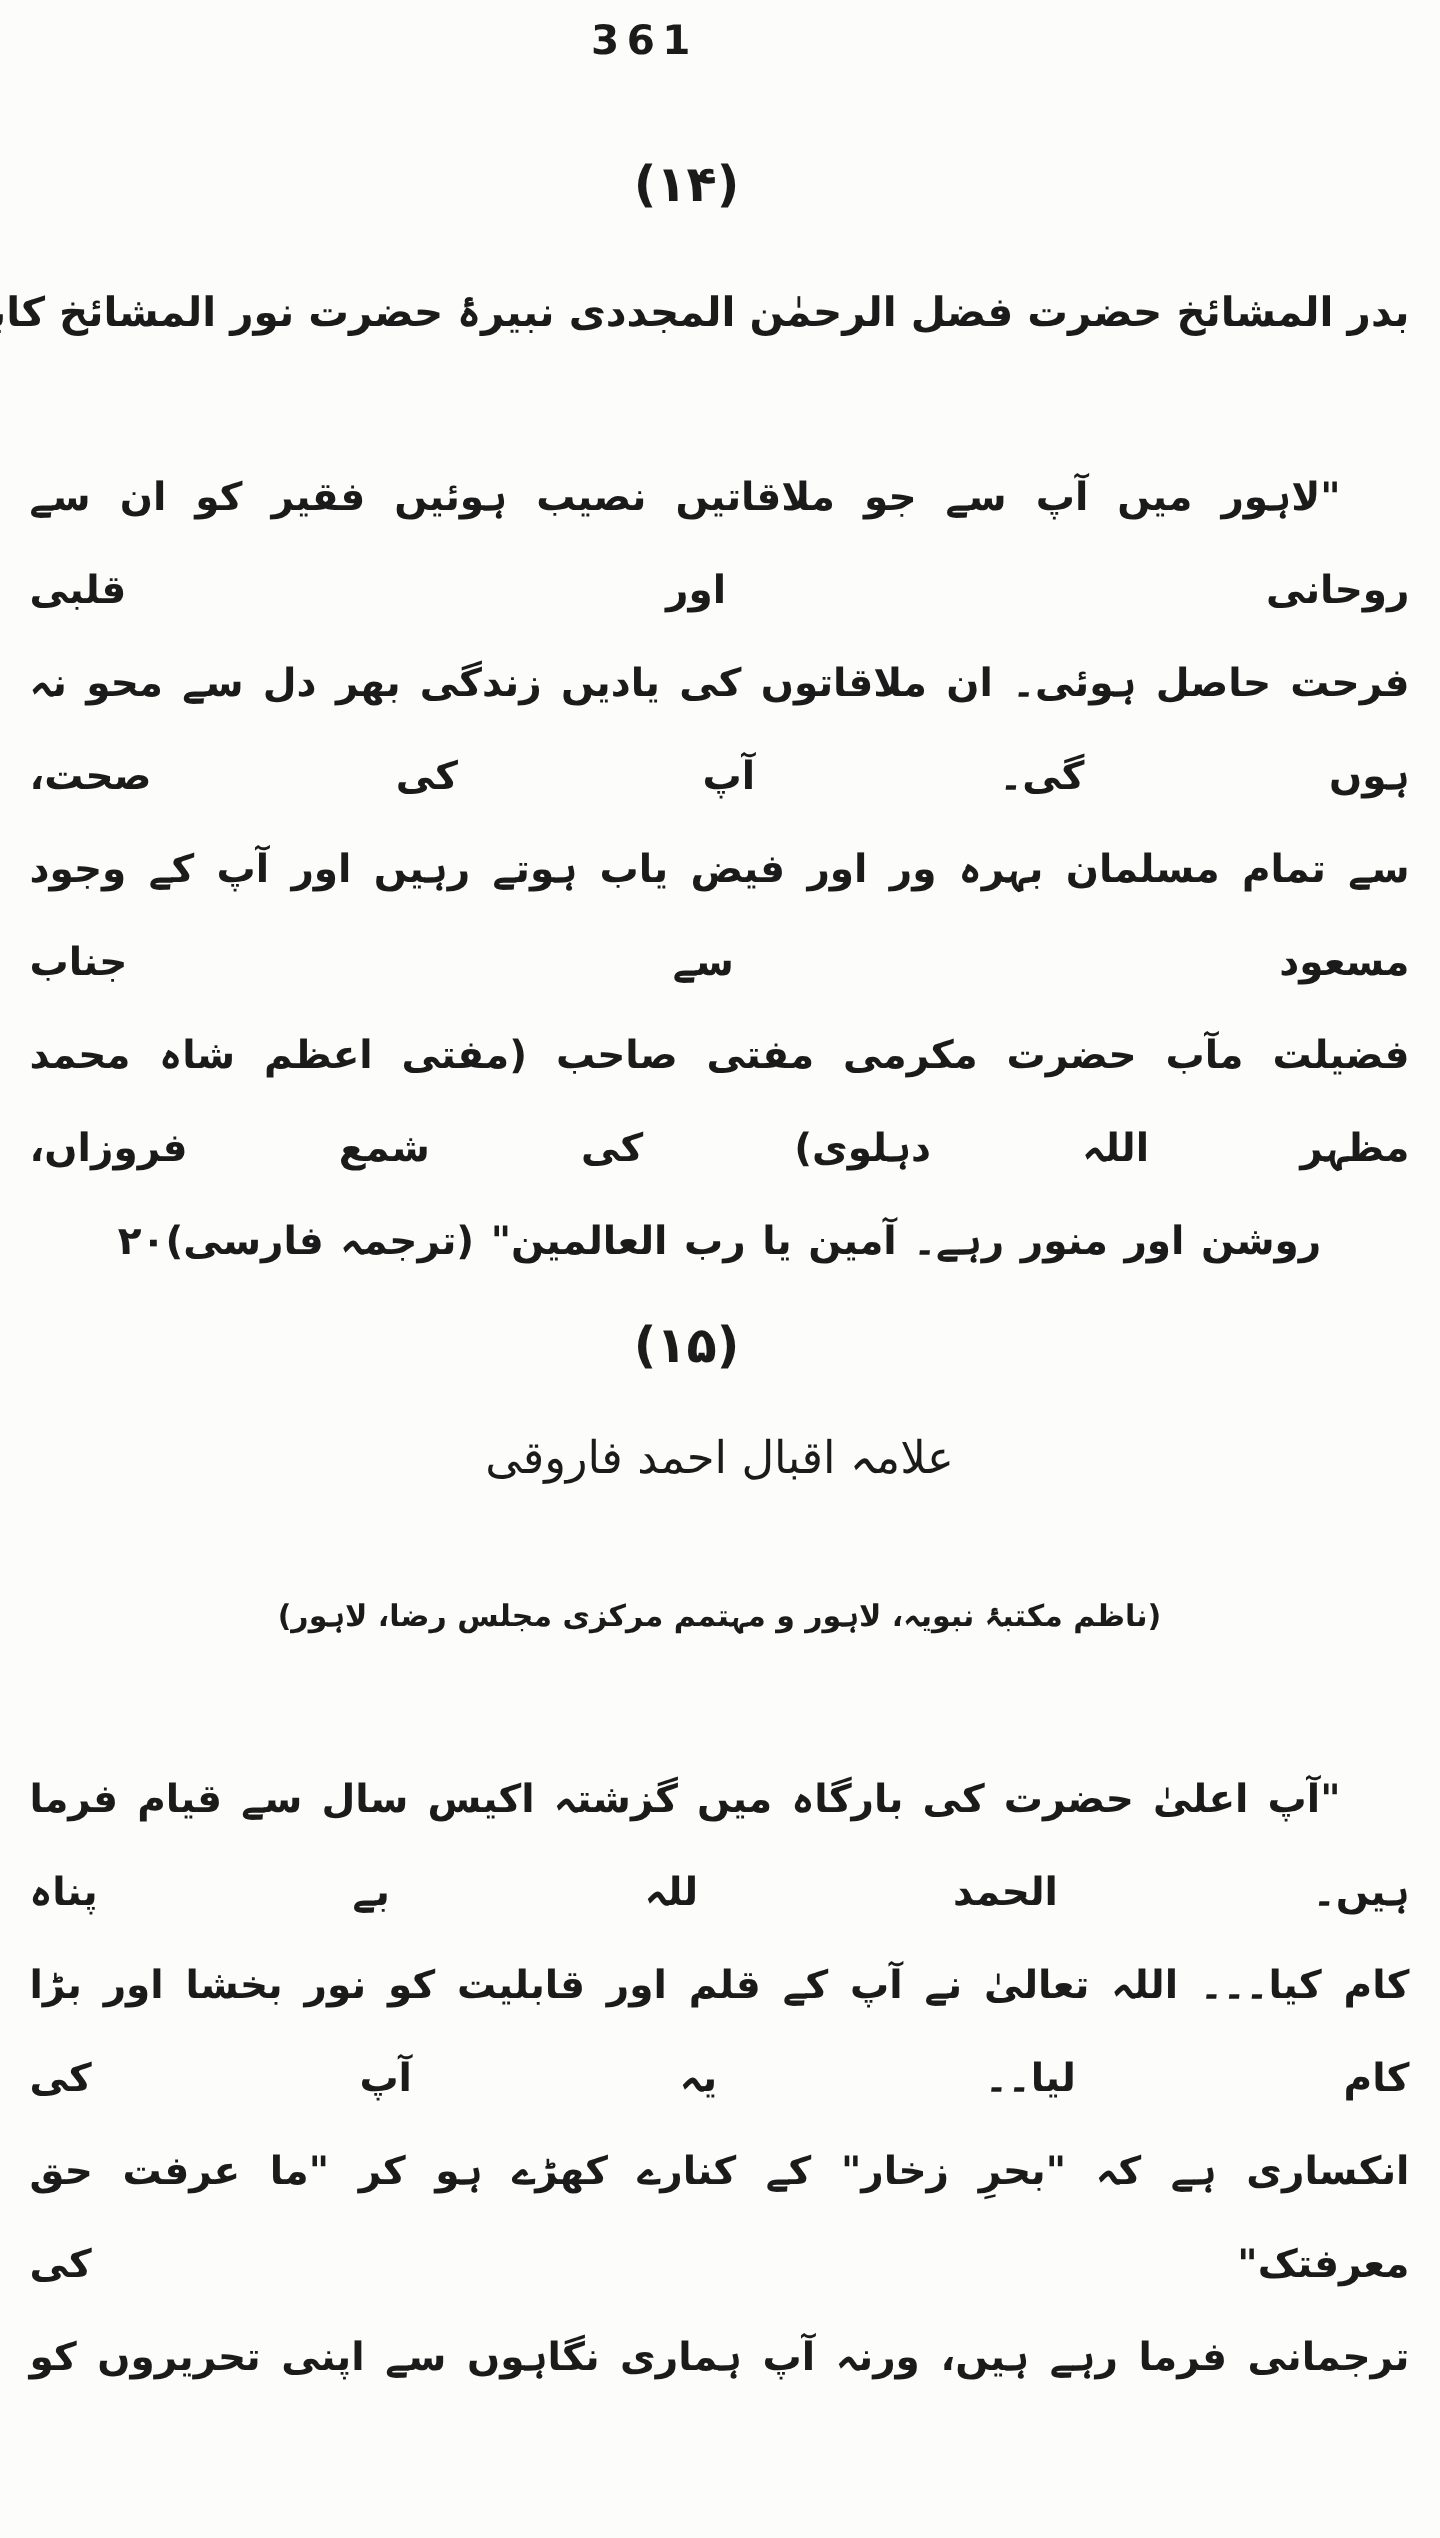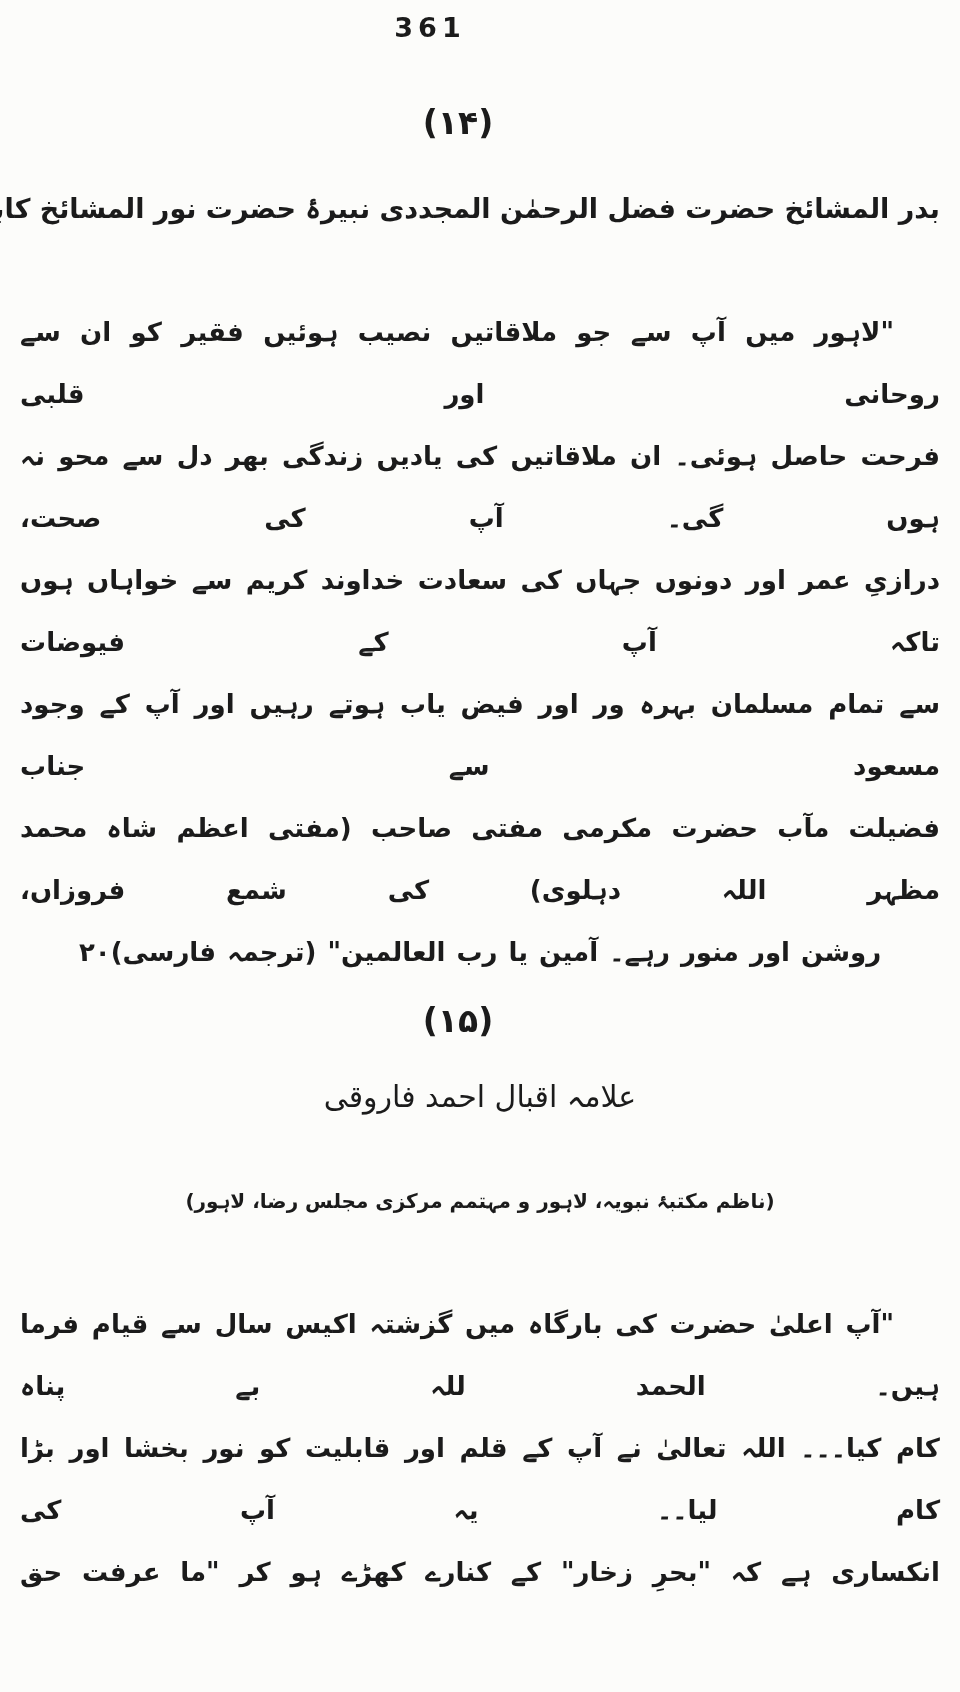--- a/index.html
+++ b/index.html
@@ -73,22 +73,21 @@
 
 <div class="page">
 
   <div class="page-number">361</div>
 
   <section>
     <div class="sec-marker marker-14">(۱۴)</div>
     <h1 class="heading-14">بدر المشائخ حضرت فضل الرحمٰن المجددی نبیرۂ حضرت نور المشائخ کابلی</h1>
     <div class="para para-1">
       <div class="pline indent">"لاہور میں آپ سے جو ملاقاتیں نصیب ہوئیں فقیر کو ان سے روحانی اور قلبی</div>
-      <div class="pline">فرحت حاصل ہوئی۔ ان ملاقاتیں کی یادیں زندگی بھر دل سے محو نہ ہوں گی۔ آپ کی صحت،</div>
-      <div class="pline">درازیِ عمر اور دونوں جہاں کی سعادت خداوند کریم سے خواہاں ہوں تاکہ آپ کے فیوضات</div>
+      <div class="pline">فرحت حاصل ہوئی۔ ان ملاقاتوں کی یادیں زندگی بھر دل سے محو نہ ہوں گی۔ آپ کی صحت،</div>
       <div class="pline">سے تمام مسلمان بہرہ ور اور فیض یاب ہوتے رہیں اور آپ کے وجود مسعود سے جناب</div>
       <div class="pline">فضیلت مآب حضرت مکرمی مفتی صاحب (مفتی اعظم شاہ محمد مظہر اللہ دہلوی) کی شمع فروزاں،</div>
       <div class="pline center">روشن اور منور رہے۔ آمین یا رب العالمین" (ترجمہ فارسی)۲۰</div>
     </div>
   </section>
 
   <section>
     <div class="sec-marker marker-15">(۱۵)</div>
     <h2 class="heading-15">علامہ اقبال احمد فاروقی</h2>
     <h3 class="sub-15">(ناظم مکتبۂ نبویہ، لاہور و مہتمم مرکزی مجلس رضا، لاہور)</h3>

